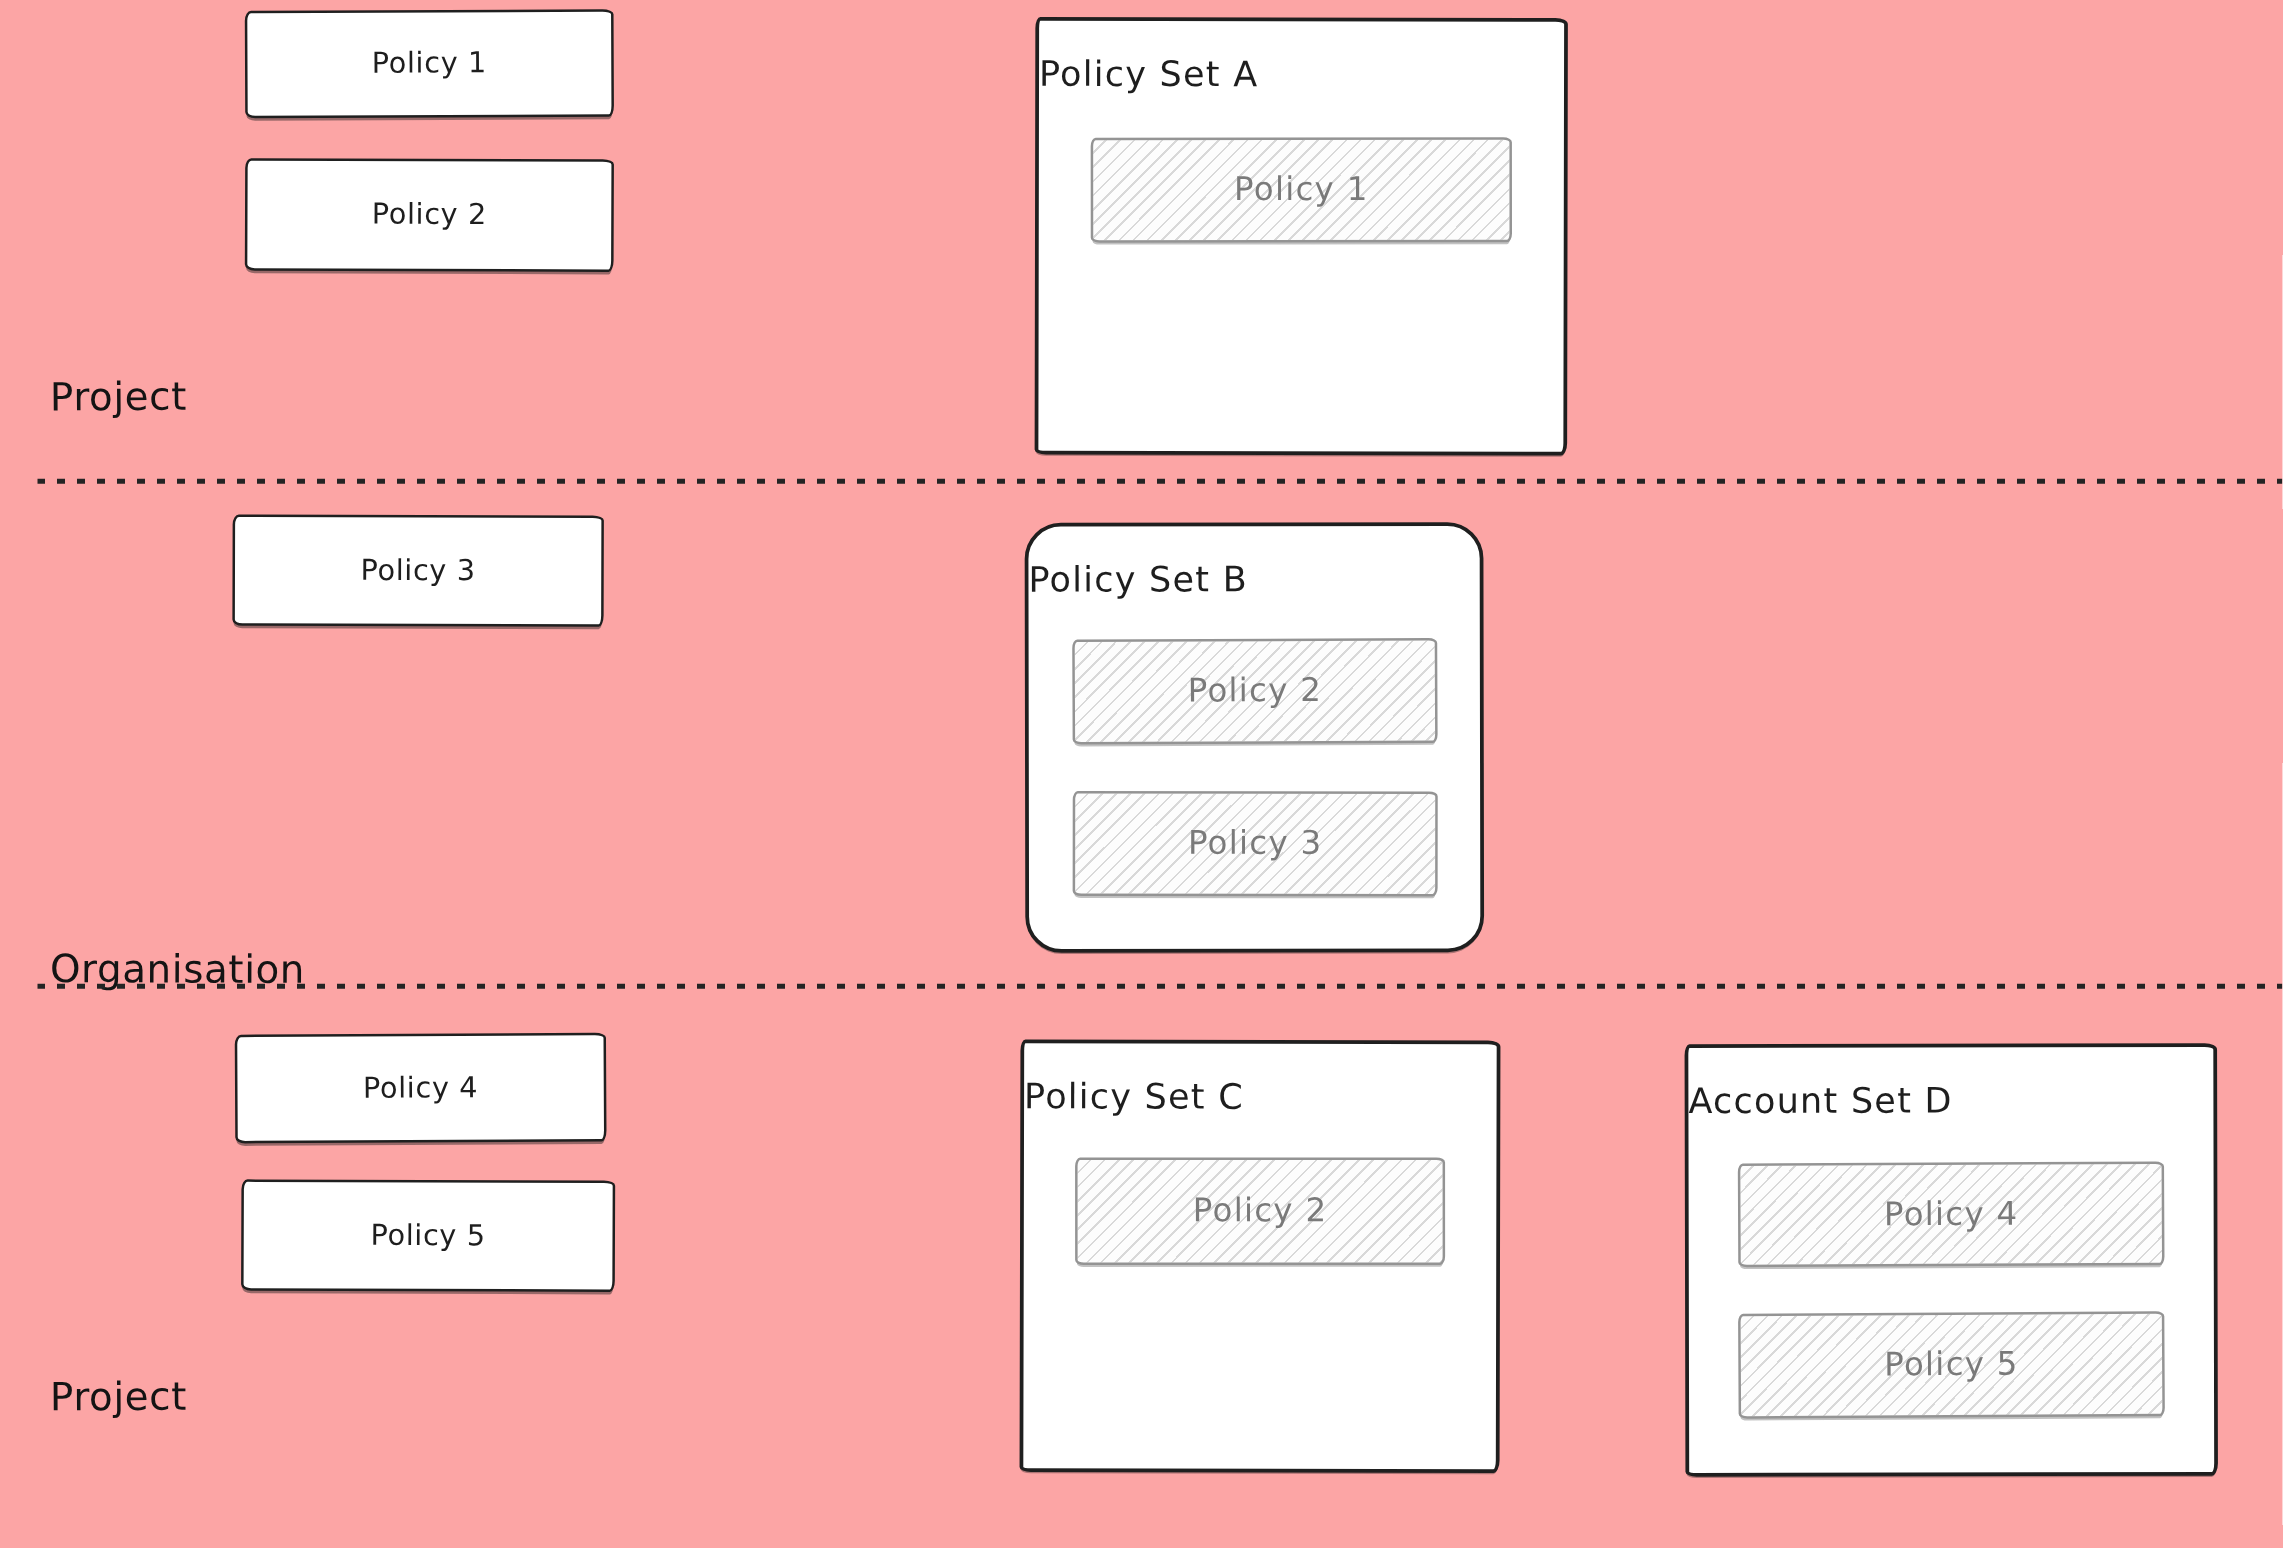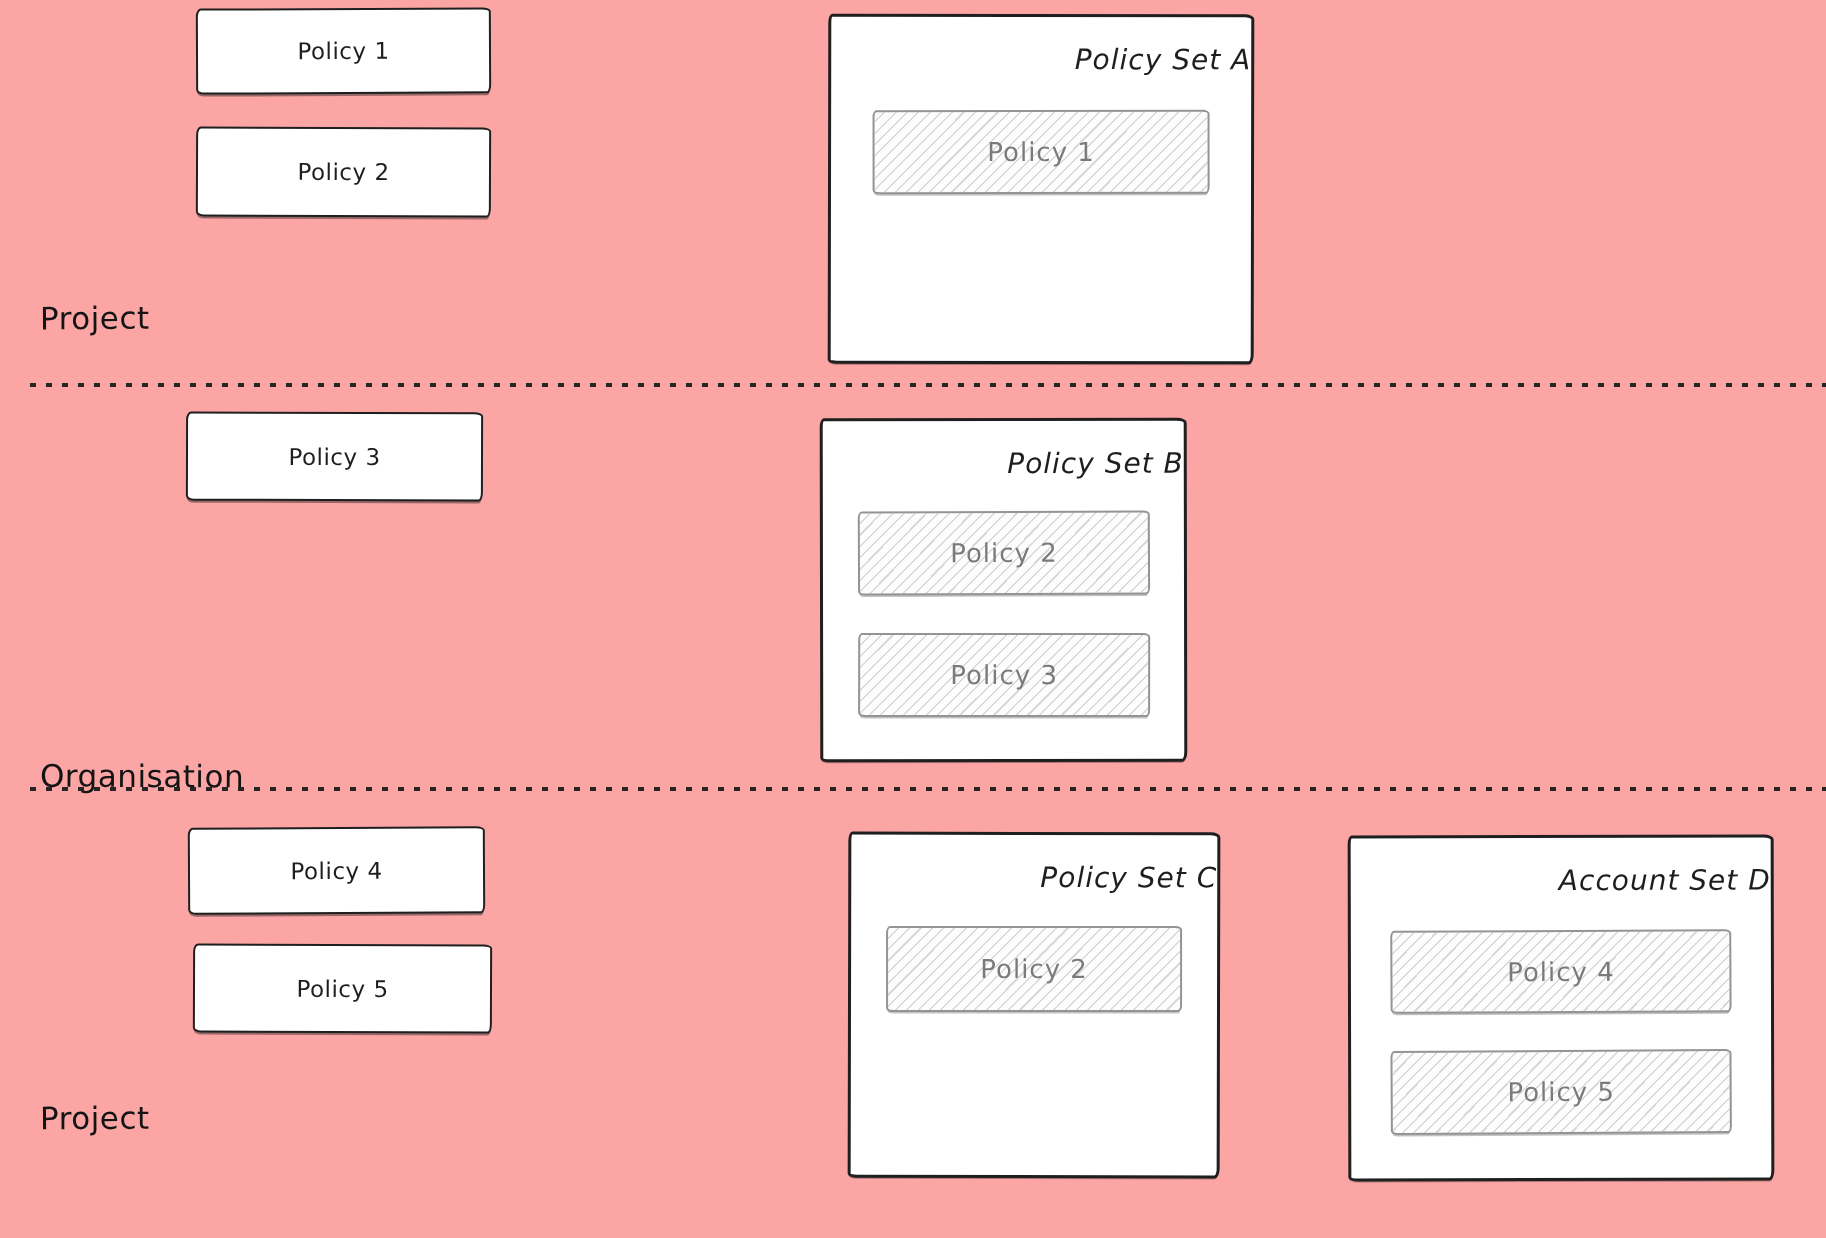--- a/index.html
+++ b/index.html
@@ -41,26 +41,25 @@
     background: #ffffff;
     border: 3px solid #1f1f1f;
     border-radius: 4px 10px 5px 9px / 9px 5px 10px 4px;
     box-shadow: 0 2px 0 -1px rgba(30,30,30,0.35);
   }
   .set-title {
     position: absolute;
     top: 26px;
     left: 0;
     width: 100%;
-    text-align: right;
+    text-align: left;
     font-size: 28px;
     letter-spacing: 1px;
     color: #1e1e1e;
     white-space: nowrap;
-    font-style: italic;
   }
 
   
   .member {
     position: absolute;
     left: 50%;
     transform: translateX(-50%) rotate(-0.15deg);
     background-color: #fdfdfd;
     background-image: repeating-linear-gradient(
       135deg,
@@ -129,21 +128,21 @@
   </div>
 
   <div class="tier-label" style="left:40px; top:300px; transform:rotate(-0.4deg);">Project</div>
 
   <div class="divider" style="top:383px;"></div>
 
   <div class="pbox" style="left:186px; top:412px; width:293px; height:85px; transform:rotate(0.15deg);">
     <span class="pbox-label">Policy 3</span>
   </div>
 
-  <div class="set-box" style="left:820px; top:418px; width:361px; height:338px; transform:rotate(-0.1deg);">
+  <div class="set-box" style="left:820px; top:418px; width:361px; height:338px; transform:rotate(-0.1deg);border-radius:29px;">
     <div class="set-title">Policy Set B</div>
     <div class="member" style="top:90px; width:288px; height:80px;">
       <span class="member-label">Policy 2</span>
     </div>
     <div class="member" style="top:212px; width:288px; height:80px; transform:translateX(-50%) rotate(0.15deg);">
       <span class="member-label">Policy 3</span>
     </div>
   </div>
 
   <div class="tier-label" style="left:40px; top:758px; transform:rotate(0.2deg);">Organisation</div>
@@ -151,21 +150,21 @@
   <div class="divider" style="top:787px;"></div>
 
   <div class="pbox" style="left:188px; top:827px; width:293px; height:83px; transform:rotate(-0.3deg);">
     <span class="pbox-label">Policy 4</span>
   </div>
 
   <div class="pbox" style="left:193px; top:944px; width:295px; height:85px; transform:rotate(0.2deg);">
     <span class="pbox-label">Policy 5</span>
   </div>
 
-  <div class="set-box" style="left:848px; top:832px; width:366px; height:340px; transform:rotate(0.12deg);">
+  <div class="set-box" style="left:816px; top:832px; width:366px; height:340px; transform:rotate(0.12deg);padding-left:12px;">
     <div class="set-title">Policy Set C</div>
     <div class="member" style="top:91px; width:292px; height:82px;">
       <span class="member-label">Policy 2</span>
     </div>
   </div>
 
   <div class="set-box" style="left:1348px; top:835px; width:420px; height:340px; transform:rotate(-0.12deg);">
     <div class="set-title">Account Set D</div>
     <div class="member" style="top:92px; width:337px; height:79px;">
       <span class="member-label">Policy 4</span>

